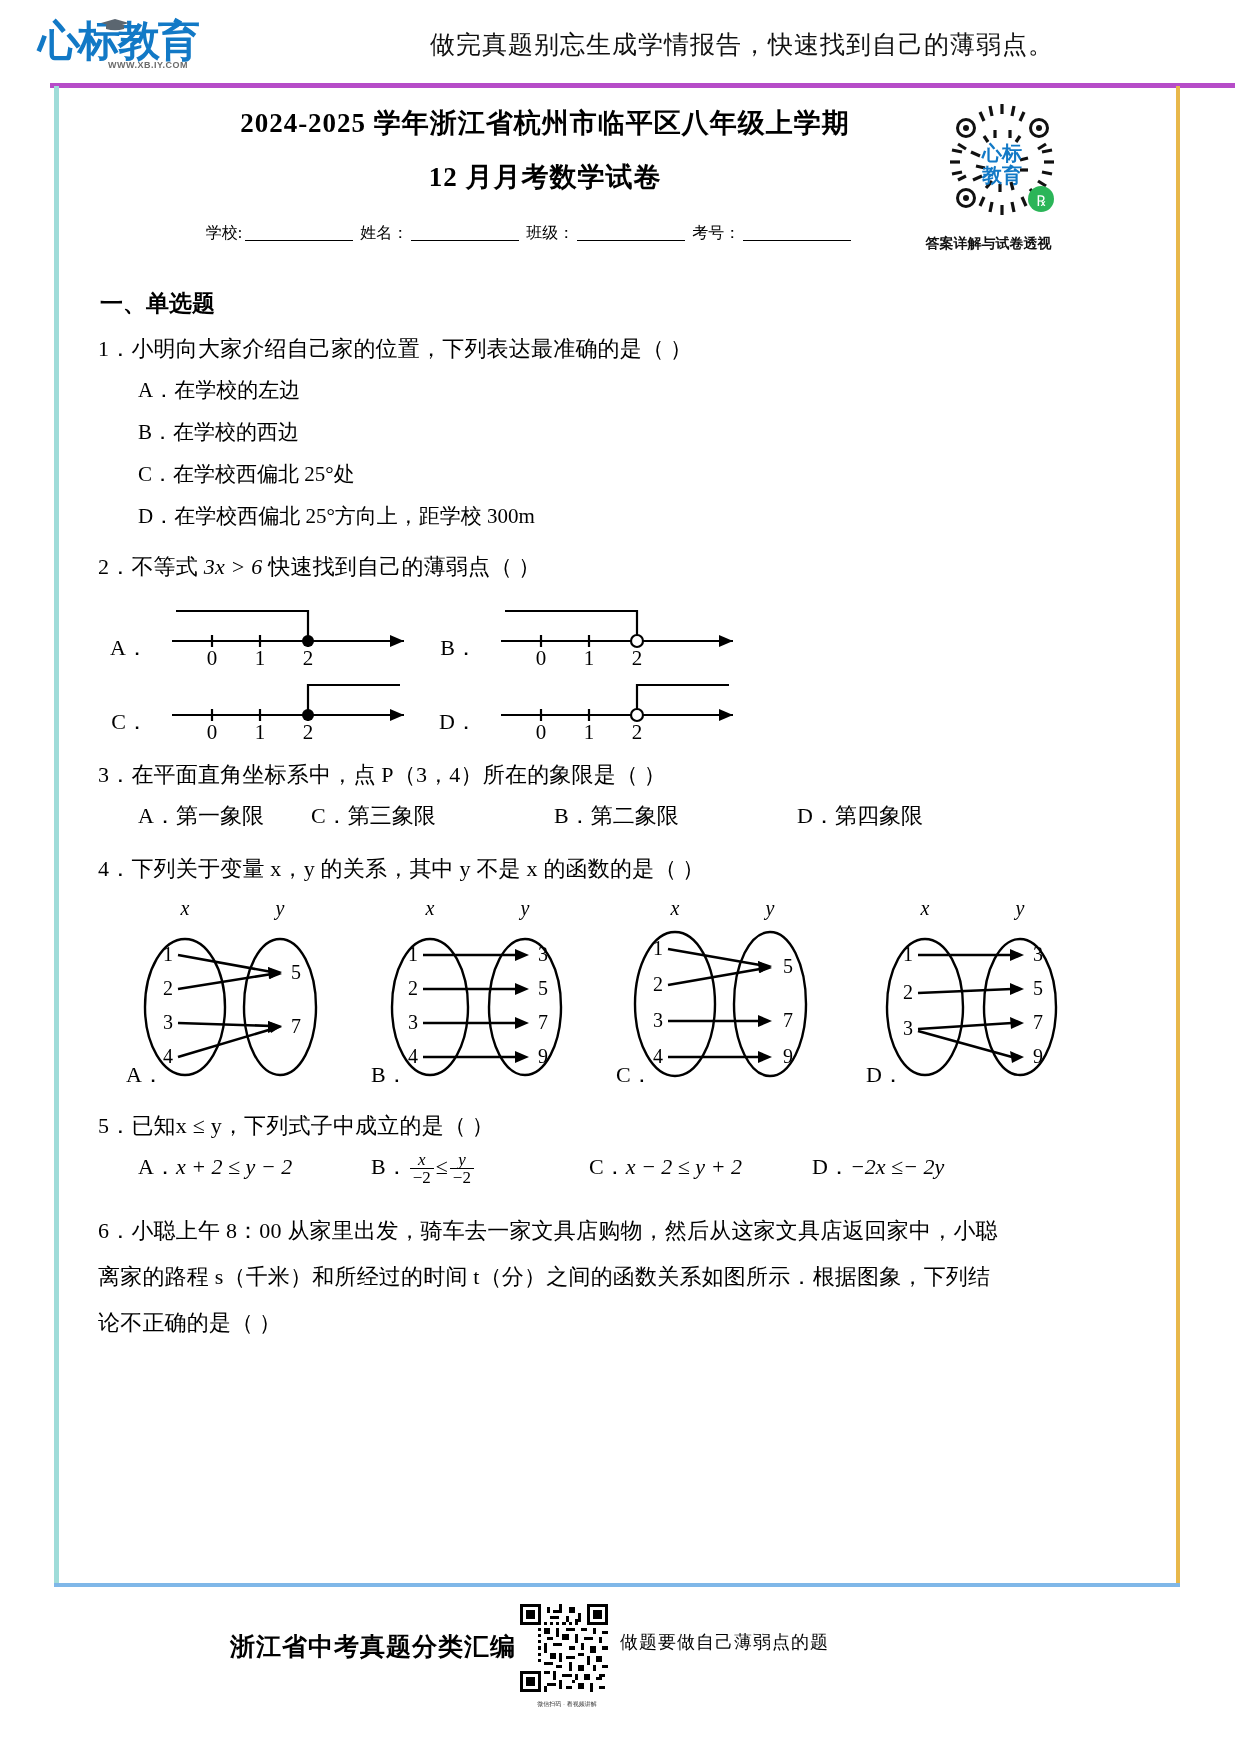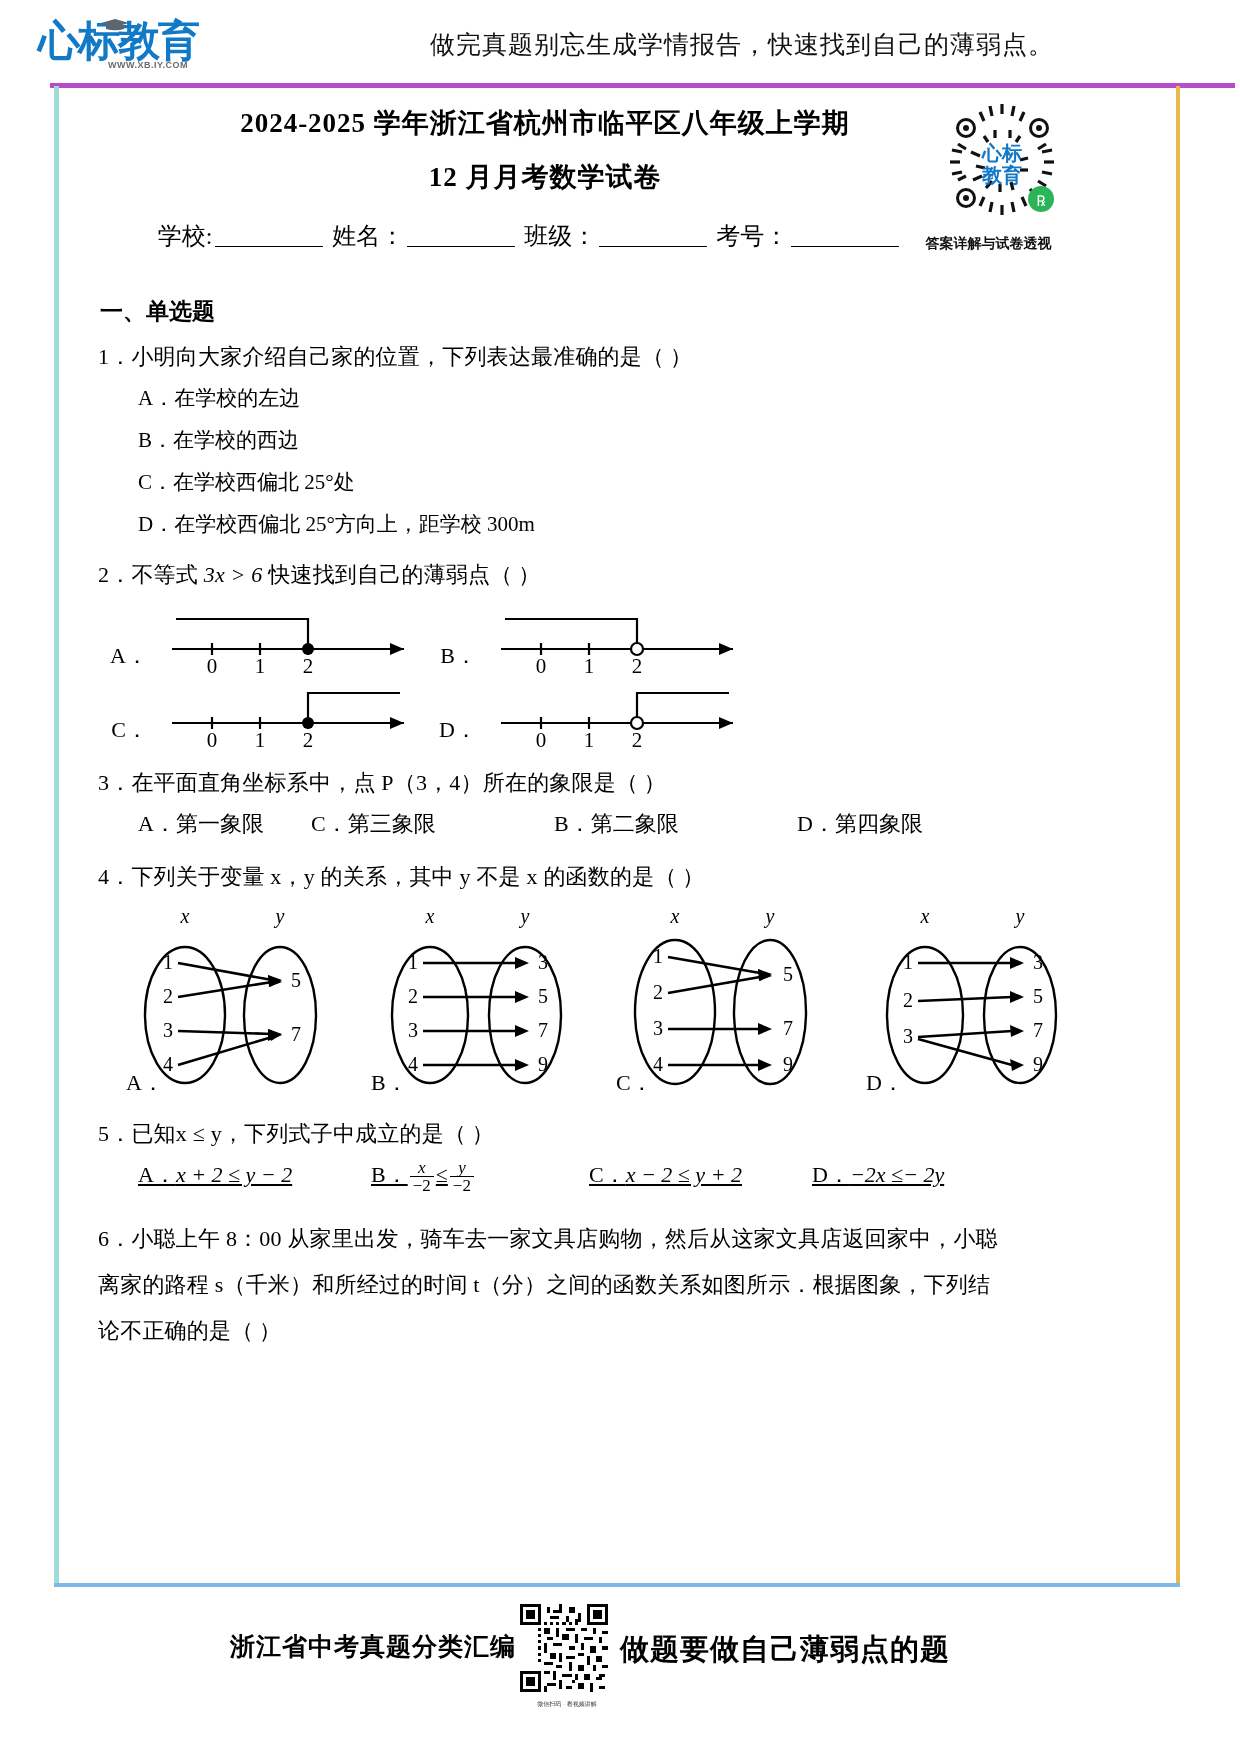--- a/index.html
+++ b/index.html
@@ -57,21 +57,21 @@
   
   .sheet{
     position:absolute;left:90px;top:96px;width:1060px;
   }
   .title{
     text-align:center;font-weight:bold;font-size:27px;
     line-height:54px;letter-spacing:1px;
     width:790px;margin-left:60px;
   }
   .fillins{
-    text-align:center;font-size:24px;margin-top:16px;
+    text-align:center;font-size:16px;margin-top:16px;
     width:790px;margin-left:45px;letter-spacing:0px;
   }
   .fillins .blank{
     display:inline-block;border-bottom:1.6px solid #000;
     width:108px;height:20px;vertical-align:-3px;margin:0 3px;
   }
   
   .qr-top{
     position:absolute;left:940px;top:100px;width:125px;text-align:center;
   }
@@ -114,21 +114,21 @@
   .map-label{font-size:22px;position:absolute;left:6px;bottom:-2px;}
   
   .footer{
     position:absolute;left:0;top:1600px;width:1099px;height:120px;
   }
   .footer-left{
     position:absolute;left:230px;top:30px;font-size:25px;font-weight:bold;
     letter-spacing:1px;
   }
   .footer-right{
-    position:absolute;left:620px;top:30px;font-size:29px;font-weight:bold;
+    position:absolute;left:620px;top:30px;font-size:18px;font-weight:normal;
     letter-spacing:1px;
   }
   .footer-qr{position:absolute;left:520px;top:4px;}
   .qr-sub{
     position:absolute;left:512px;top:100px;width:110px;text-align:center;
     font-size:6px;font-family:"Liberation Sans","DejaVu Sans",sans-serif;
     color:#333;
   }
 </style>
 </head>
@@ -458,21 +458,21 @@
             <polygon points="164,158 150,152 152,164" fill="#000" stroke="none"></polygon>
         </g>
       </svg>
       <div class="map-label">D．</div>
     </div>
   </div>
 
   <div class="q" style="margin-top:18px;">
     <span>5．</span><span>已知x ≤ y，下列式子中成立的是（  ）</span>
   </div>
-  <div class="opt-row" style="align-items:flex-end;text-decoration:underline;">
+  <div class="opt-row" style="align-items:flex-end;">
     <span style="width:225px;">
       <span>A．</span><em>x + 2 ≤ y − 2</em>
     </span>
     <span style="width:210px;">
       <span>B．</span><span class="frac"><em class="num">x</em><span class="den">−2</span></span><span>≤</span><span class="frac"><em class="num">y</em><span class="den">−2</span></span>
     </span>
     <span style="width:215px;">
       <span>C．</span><em>x − 2 ≤ y + 2</em>
     </span>
     <span>

